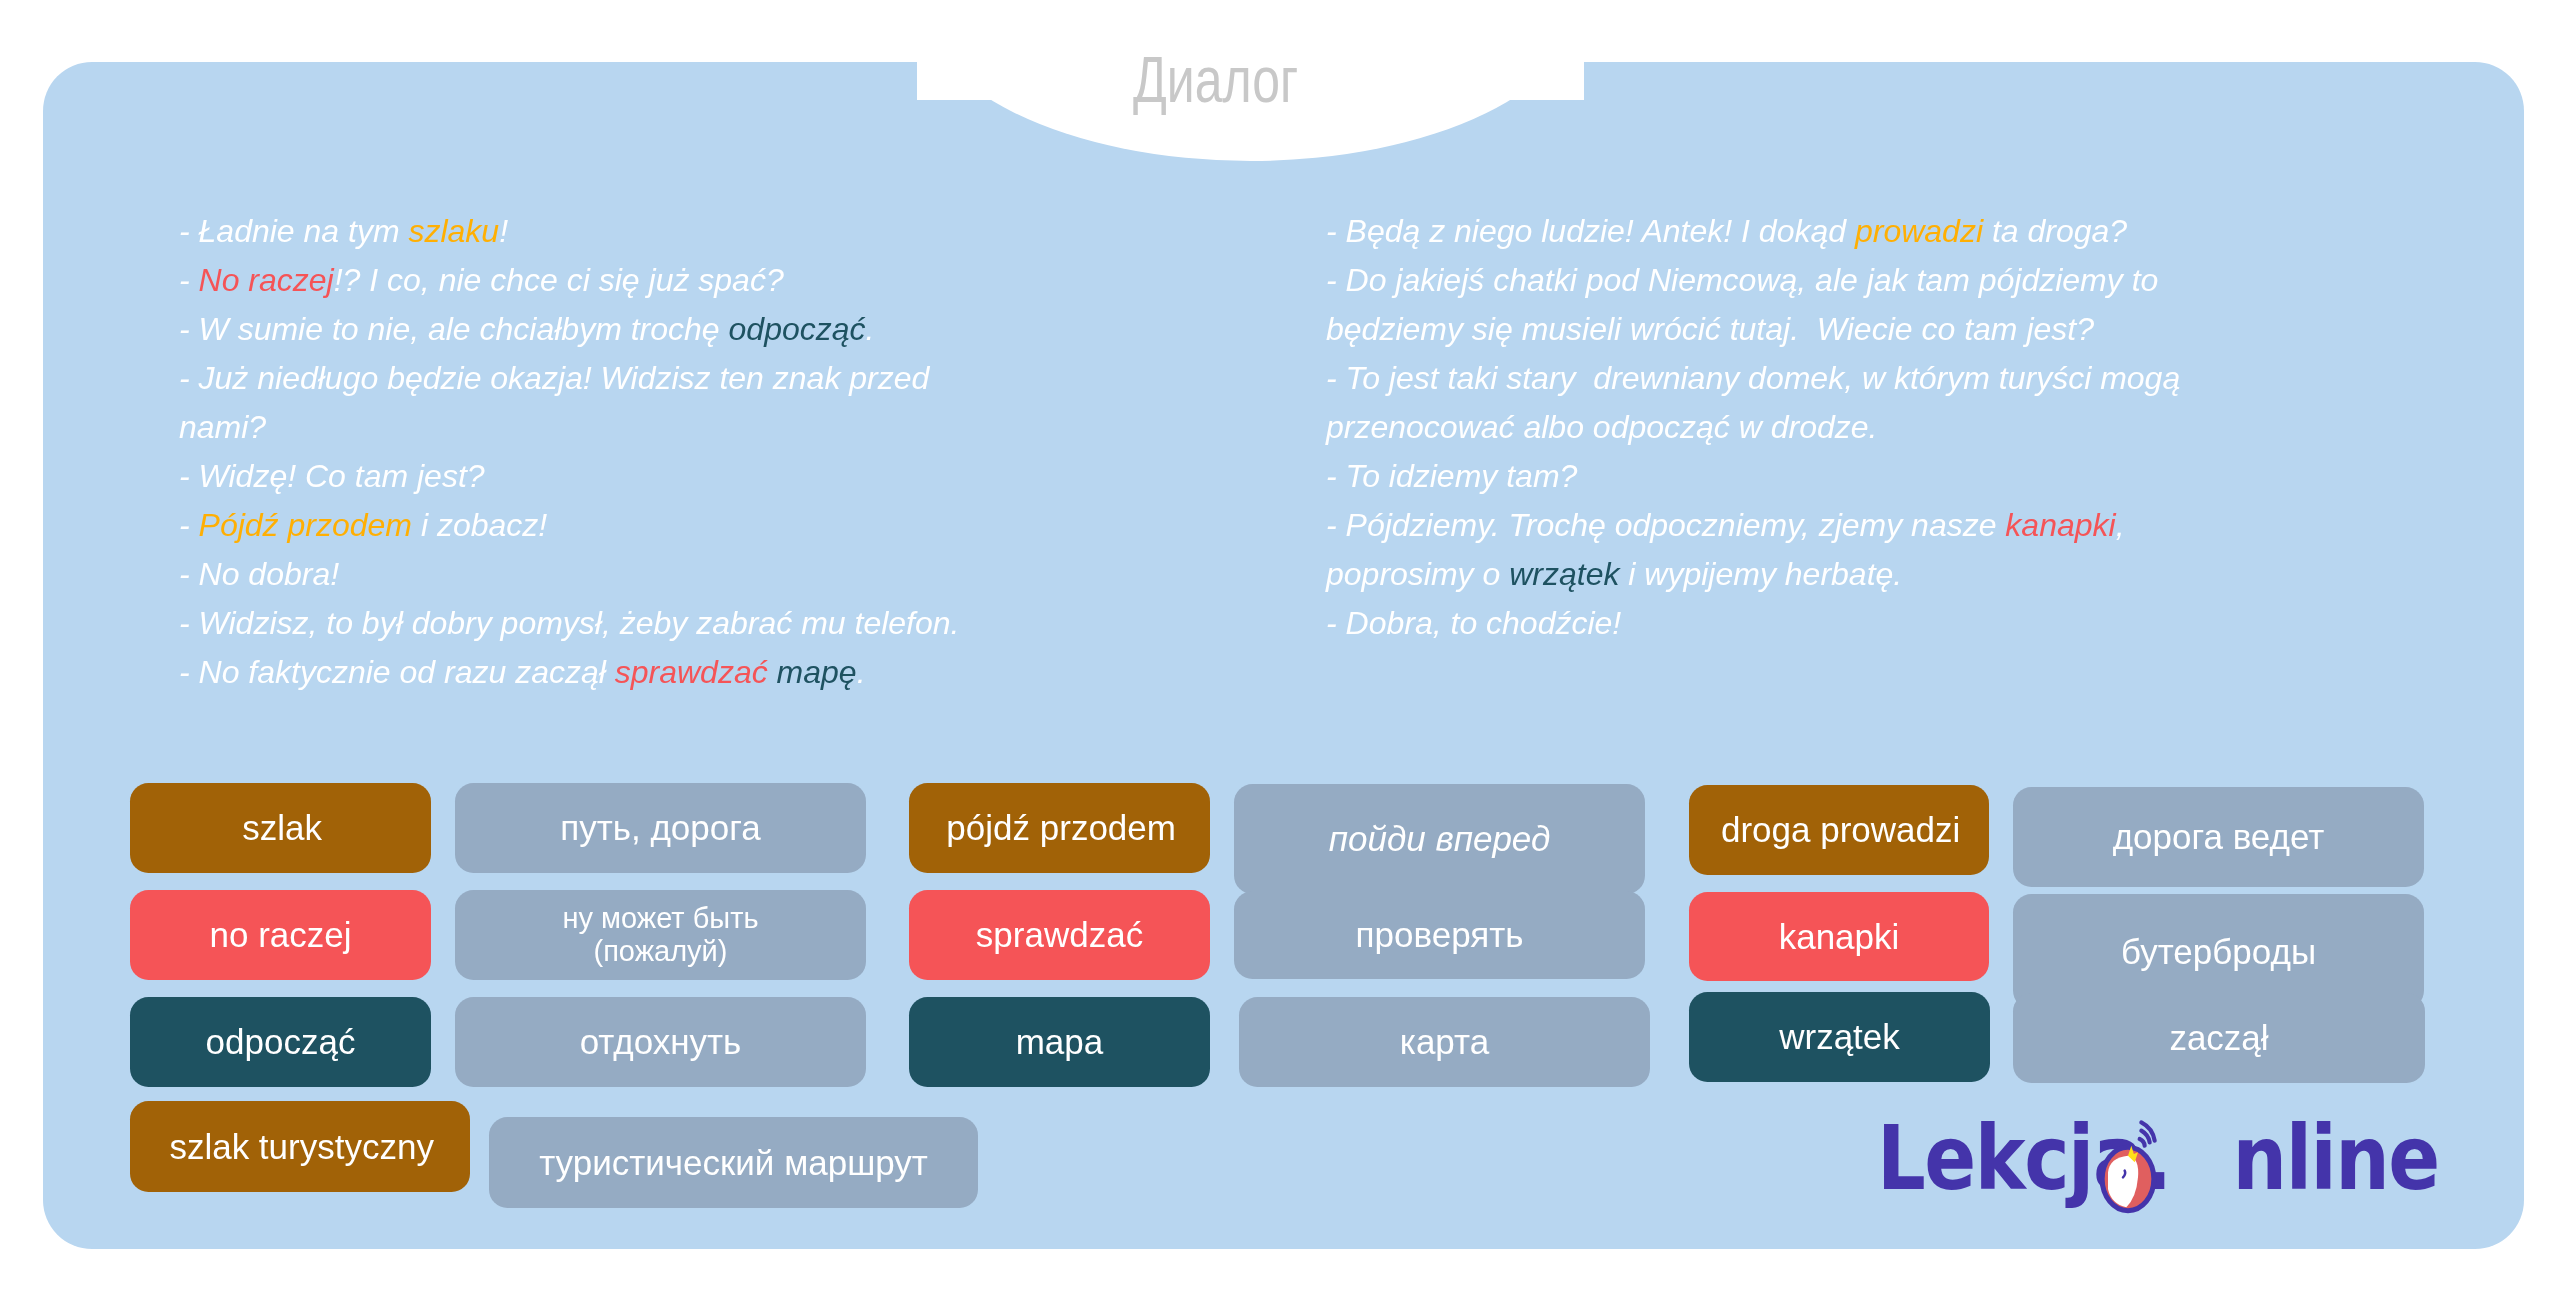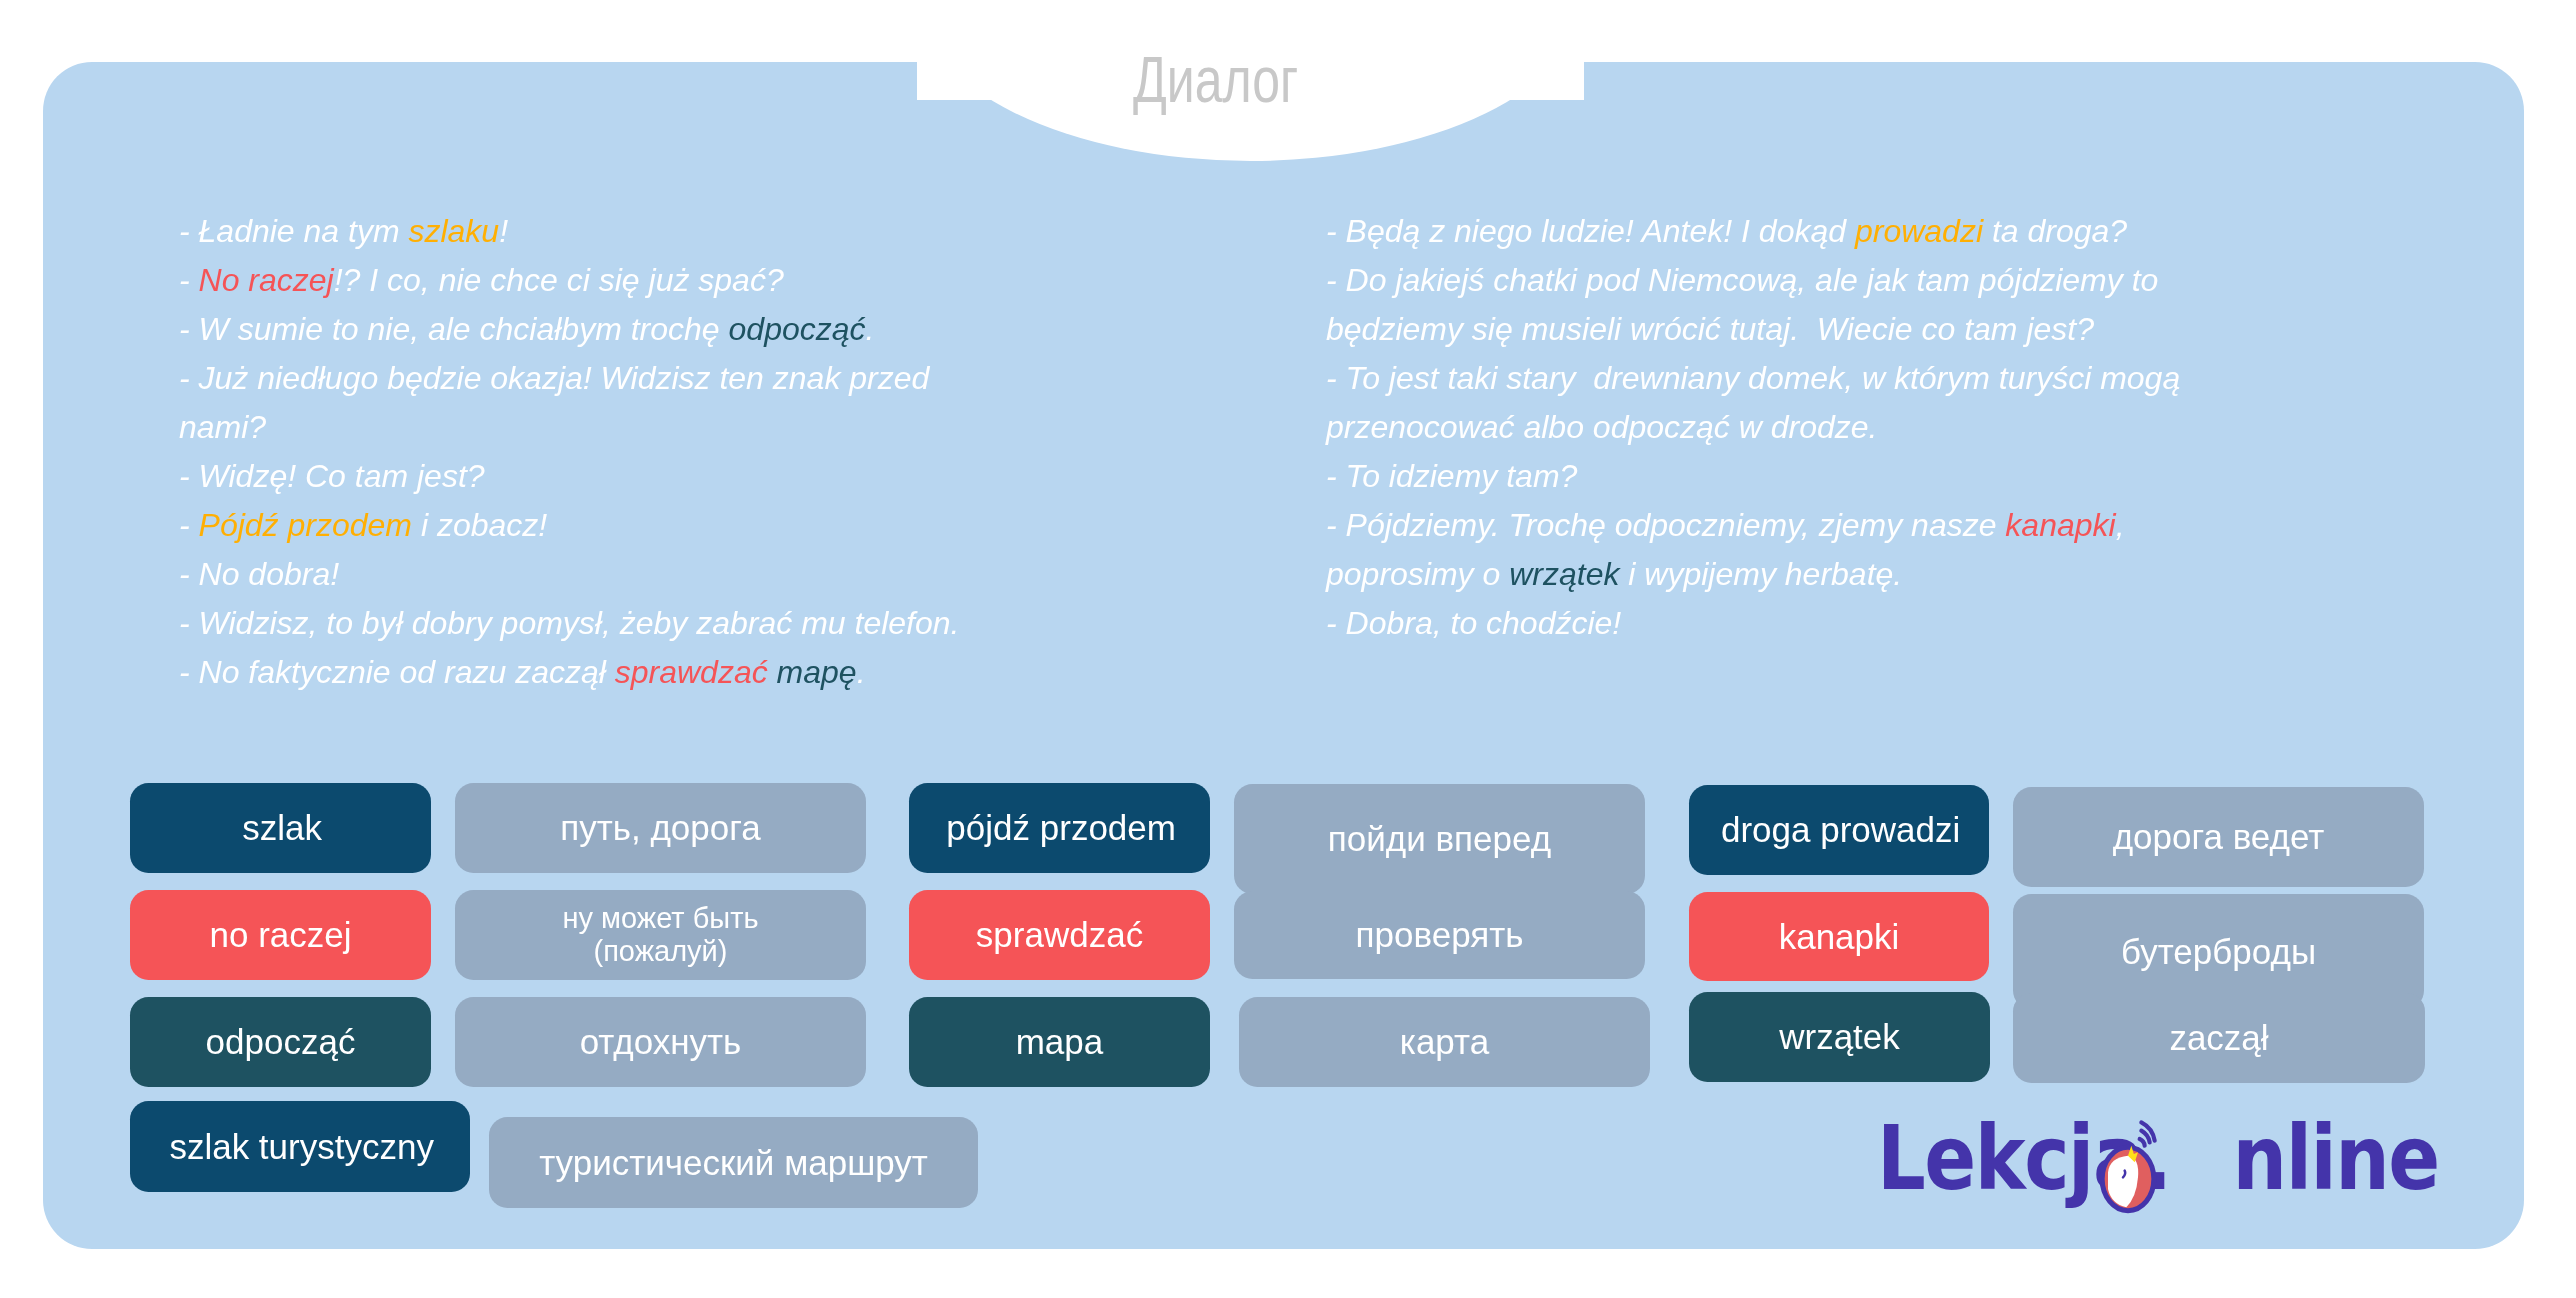--- a/index.html
+++ b/index.html
@@ -19,21 +19,21 @@
   .dialog-left { left: 179px; }
   .dialog-right { left: 1326px; }
   .hl-orange { color: #FFAF03; }
   .hl-red { color: #F55457; }
   .hl-teal { color: #1E5261; }
 
   .chip { position: absolute; border-radius: 18.4px; color: #ffffff; display: flex;
           align-items: center; justify-content: center; text-align: center;
           font-size: 35px; line-height: 38px; box-sizing: border-box; padding: 0 6.7px; white-space: nowrap; }
   .chip.small { font-size: 29px; line-height: 33px; white-space: normal; }
-  .c-orange { background: #0c4a6e; padding-left: 10px; }
+  .c-orange { background: #a16207; padding-left: 10px; }
   .c-red { background: #F55457; }
   .c-teal { background: #1E5261; }
   .c-gray { background: #95ABC3; }
 
   .logo { position: absolute; left: 1877px; top: 1112px; width: 552px; height: 100px; }
   .logo-text { position: absolute; left: 0; top: 0; font-size: 89px; line-height: 92px; font-weight: bold;
                color: #4434AA; letter-spacing: -1.7px; white-space: nowrap;
                font-family: "DejaVu Sans", sans-serif; transform: scaleX(0.86); transform-origin: left top; }
   .logo-text span { display: inline-block; }
   .logo-bird { position: absolute; left: 221px; top: 1.7px; width: 75px; height: 100px; }
@@ -55,21 +55,21 @@
 <div class="chip c-red" style="left:130px;top:890px;width:301px;height:90px;">no raczej</div>
 <div class="chip c-gray small" style="left:455px;top:890px;width:411px;height:90px;padding:0 100px;">ну может быть (пожалуй)</div>
 
 <div class="chip c-teal" style="left:130px;top:997px;width:301px;height:90px;">odpocząć</div>
 <div class="chip c-gray" style="left:455px;top:997px;width:411px;height:90px;">отдохнуть</div>
 
 <div class="chip c-orange" style="left:130px;top:1101px;width:340px;height:91px;">szlak turystyczny</div>
 <div class="chip c-gray" style="left:489px;top:1101px;width:489px;height:91px;margin-top:16px;">туристический маршрут</div>
 
 <div class="chip c-orange" style="left:909px;top:783px;width:301px;height:90px;">pójdź przodem</div>
-<div class="chip c-gray" style="left:1234px;top:784px;width:411px;height:110px;">пойди вперед</div>
+<div class="chip c-gray" style="left:1234px;top:784px;width:411px;height:110px;font-style:italic;">пойди вперед</div>
 
 <div class="chip c-red" style="left:909px;top:890px;width:301px;height:90px;">sprawdzać</div>
 <div class="chip c-gray" style="left:1234px;top:891px;width:411px;height:88px;">проверять</div>
 
 <div class="chip c-teal" style="left:909px;top:997px;width:301px;height:90px;">mapa</div>
 <div class="chip c-gray" style="left:1239px;top:997px;width:411px;height:90px;">карта</div>
 
 <div class="chip c-orange" style="left:1689px;top:785px;width:300px;height:90px;">droga prowadzi</div>
 <div class="chip c-gray" style="left:2013px;top:787px;width:411px;height:100px;">дорога ведет</div>
 

